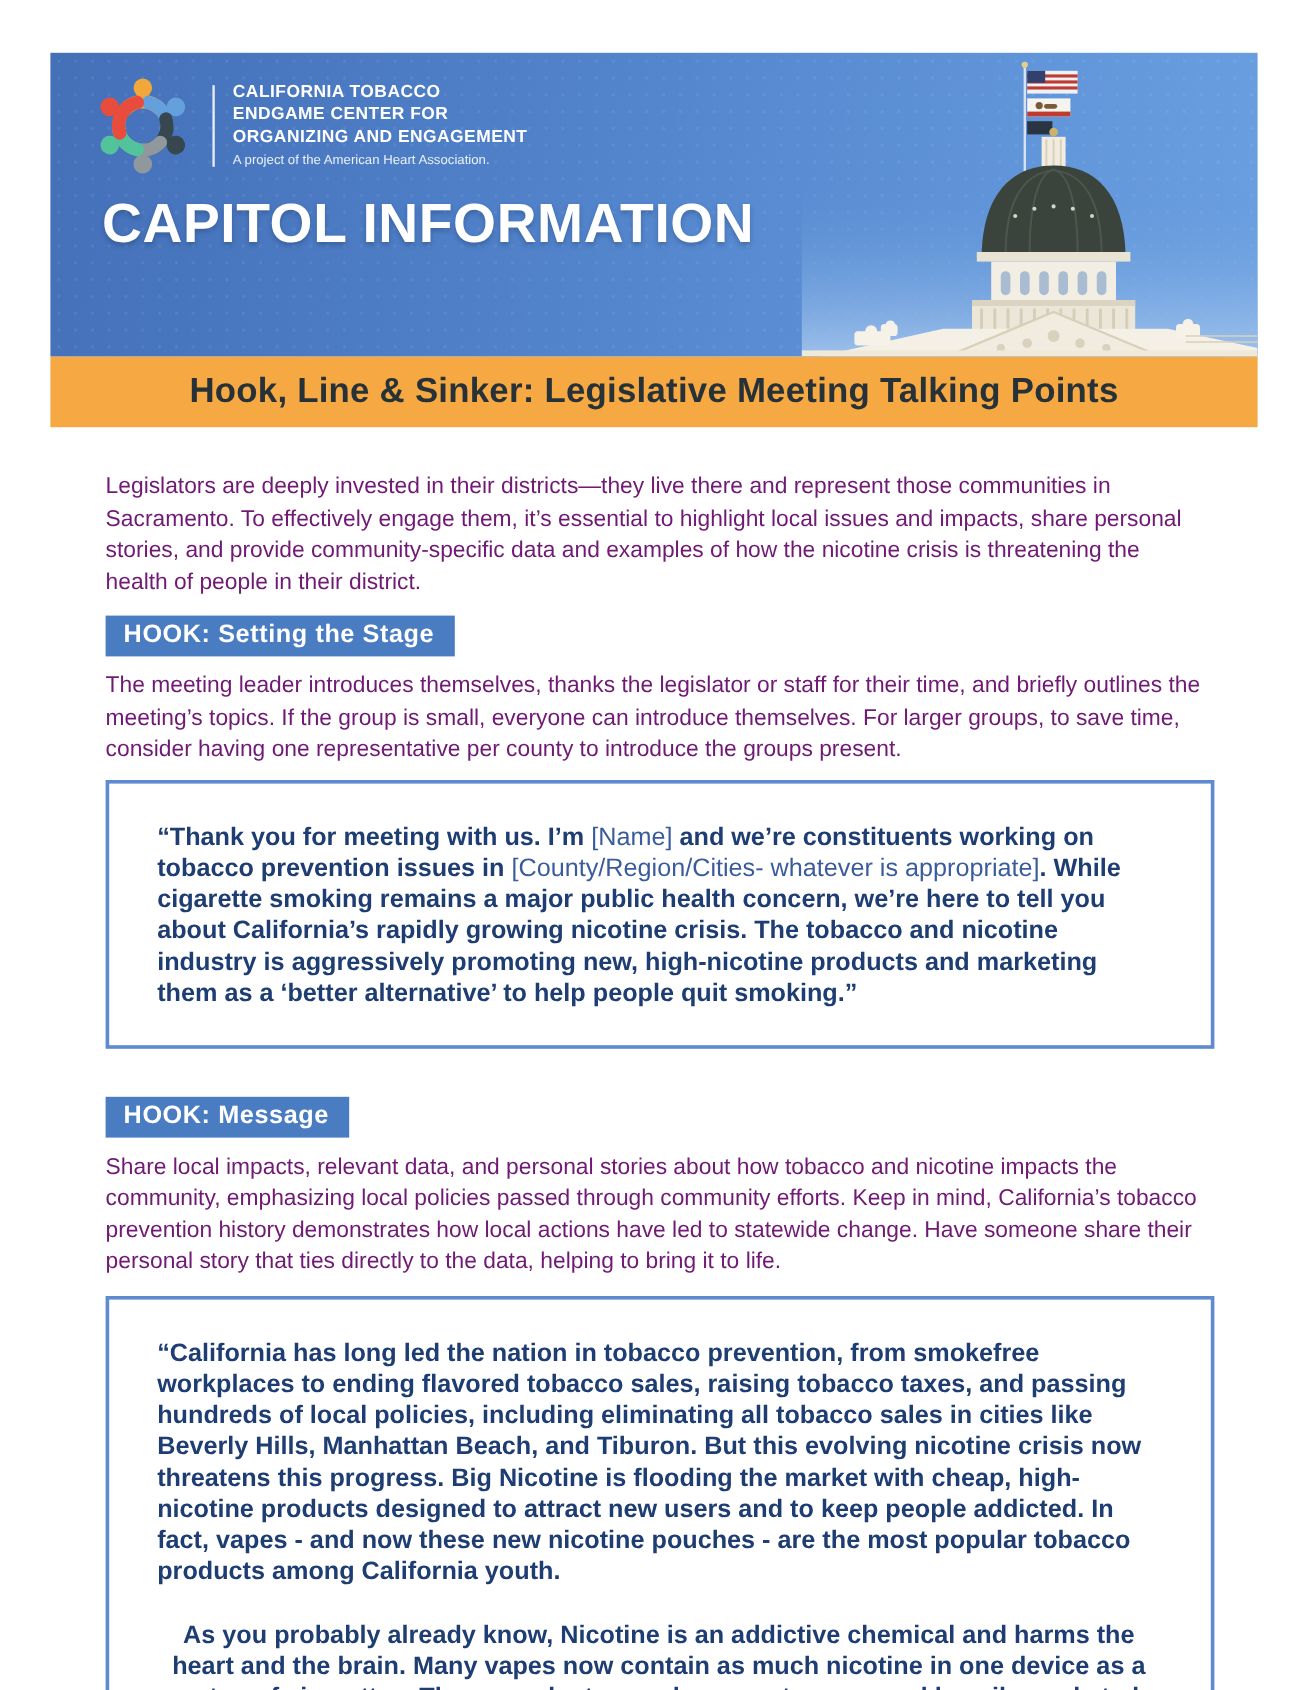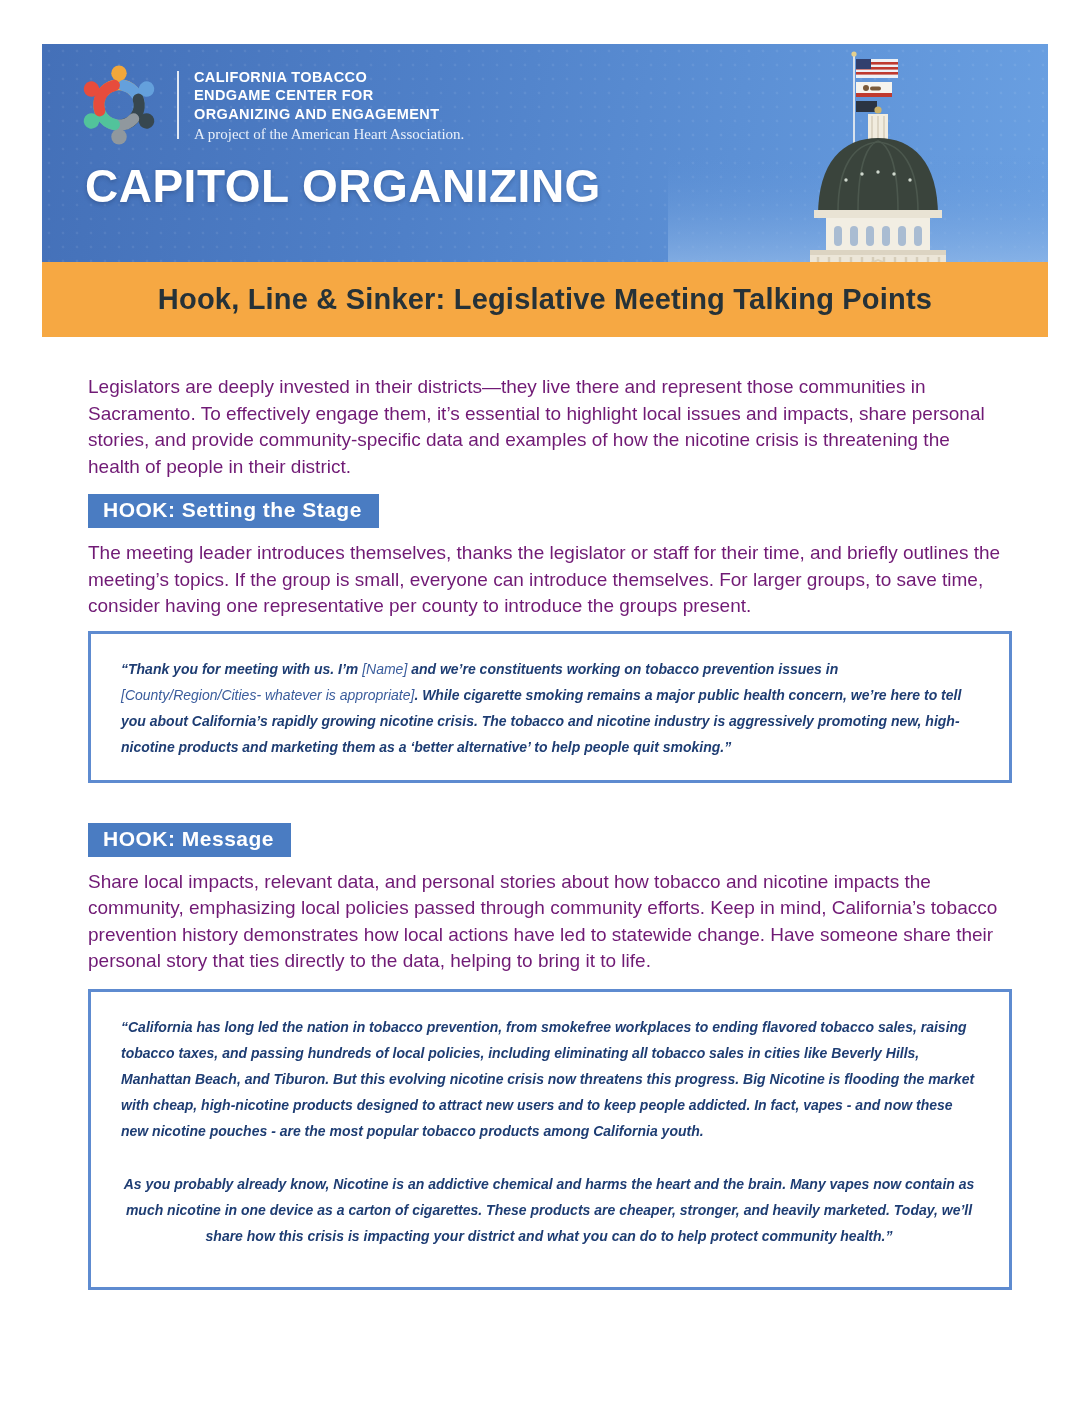--- a/index.html
+++ b/index.html
@@ -4,46 +4,46 @@
 <title>Capitol Information &amp; Education Days</title>
 <style>
   html,body{margin:0;padding:0;background:#ffffff;}
   body{font-family:"Liberation Sans",sans-serif;-webkit-font-smoothing:antialiased;}
   .page{width:1088px;min-height:1408px;background:#ffffff;position:relative;overflow:hidden;}
 
   
   .hero{
     position:relative;
     margin:44px 40px 0 42px;
-    height:218px;
+    height:253px;
     background:linear-gradient(100deg,#4470b8 0%,#4f80c8 38%,#5c90d5 68%,#6aa0e2 100%);
     overflow:hidden;
   }
   .hero::after{
     content:"";position:absolute;inset:0;
     background-image:radial-gradient(rgba(255,255,255,.07) 1.1px,transparent 1.7px);
     background-size:14px 14px;
     pointer-events:none;
   }
   .capitol{position:absolute;top:0;right:0;height:253px;width:380px;z-index:1;}
   .brand{position:absolute;left:34px;top:16px;display:flex;align-items:center;gap:15px;z-index:2;}
   .brand-logo{display:block;}
   .brand-divider{width:2px;height:68px;background:rgba(255,255,255,.85);}
   .brand-text{color:#ffffff;}
   .brand-text .l{font-weight:700;font-size:14.5px;line-height:18.5px;letter-spacing:.4px;}
-  .brand-text .tag{font-size:15px;line-height:16px;color:#e9f0fa;margin-top:3px;font-weight:400;font-family:Liberation Serif, serif;}
+  .brand-text .tag{font-size:11px;line-height:16px;color:#e9f0fa;margin-top:3px;font-weight:400;}
   .hero-title{
     position:absolute;left:43px;top:118px;margin:0;z-index:2;
     color:#ffffff;font-size:46px;line-height:49px;font-weight:700;letter-spacing:.5px;
     text-shadow:0 2px 4px rgba(20,40,80,.30);
   }
 
   
   .banner{
-    margin:0 40px 0 42px;height:75px;background:#F6A843;
+    margin:0 40px 0 42px;height:59px;background:#F6A843;
     display:flex;align-items:center;justify-content:center;
   }
   .banner h2{margin:0;font-size:29px;font-weight:700;color:#263238;letter-spacing:.2px;}
 
   
   .content{margin:0 76px 0 88px;}
   .body-text{font-size:19px;line-height:26.5px;color:#701a75;margin:0;max-width:916px;}
   .intro{margin-top:37px;}
   .sec{margin:0;}
   .sec-heading{
@@ -52,22 +52,22 @@
     padding:4px 17px 6px 15px;letter-spacing:.5px;
   }
   .sec-hook .sec-heading{margin-top:14px;}
   .sec-line .sec-heading{margin-top:40px;}
   .sec-body{margin-top:12px;}
   .quote{
     margin:11px 0 0 0;border:3px solid #5E8BD0;background:#ffffff;
     padding:18px 28px 16px 26px;
   }
   .quote p{
-    margin:4px;color:#1E3D73;font-size:14px;line-height:26px;
-    font-weight:700;font-style:italic;max-width:900px;
+    margin:14px;color:#1E3D73;font-size:21px;line-height:26px;
+    font-weight:700;max-width:900px;
   }
   .quote p + p{margin-top:27px;text-align:center;}
   .quote-2{margin-top:14px;padding-bottom:34px;}
   .seg-light{font-weight:400;color:#3A5C9C;}
 </style>
 </head>
 <body>
 
 <div class="page">
 
@@ -206,21 +206,21 @@
       <div class="brand-divider"></div>
       <div class="brand-text">
         <div class="l">CALIFORNIA TOBACCO</div>
         <div class="l">ENDGAME CENTER FOR</div>
         <div class="l">ORGANIZING AND ENGAGEMENT</div>
         <div class="tag">A project of the American Heart Association.</div>
       </div>
     </div>
 
     <h1 class="hero-title">
-      <span>CAPITOL ORGANIZING</span><br>
+      <span>CAPITOL INFORMATION</span><br>
     </h1>
   </header>
 
   <div class="banner">
     <h2>Hook, Line &amp; Sinker: Legislative Meeting Talking Points</h2>
   </div>
 
   <main class="content">
 
     <p class="body-text intro">Legislators are deeply invested in their districts—they live there and represent those communities in Sacramento. To effectively engage them, it’s essential to highlight local issues and impacts, share personal stories, and provide community-specific data and examples of how the nicotine crisis is threatening the health of people in their district.</p>

